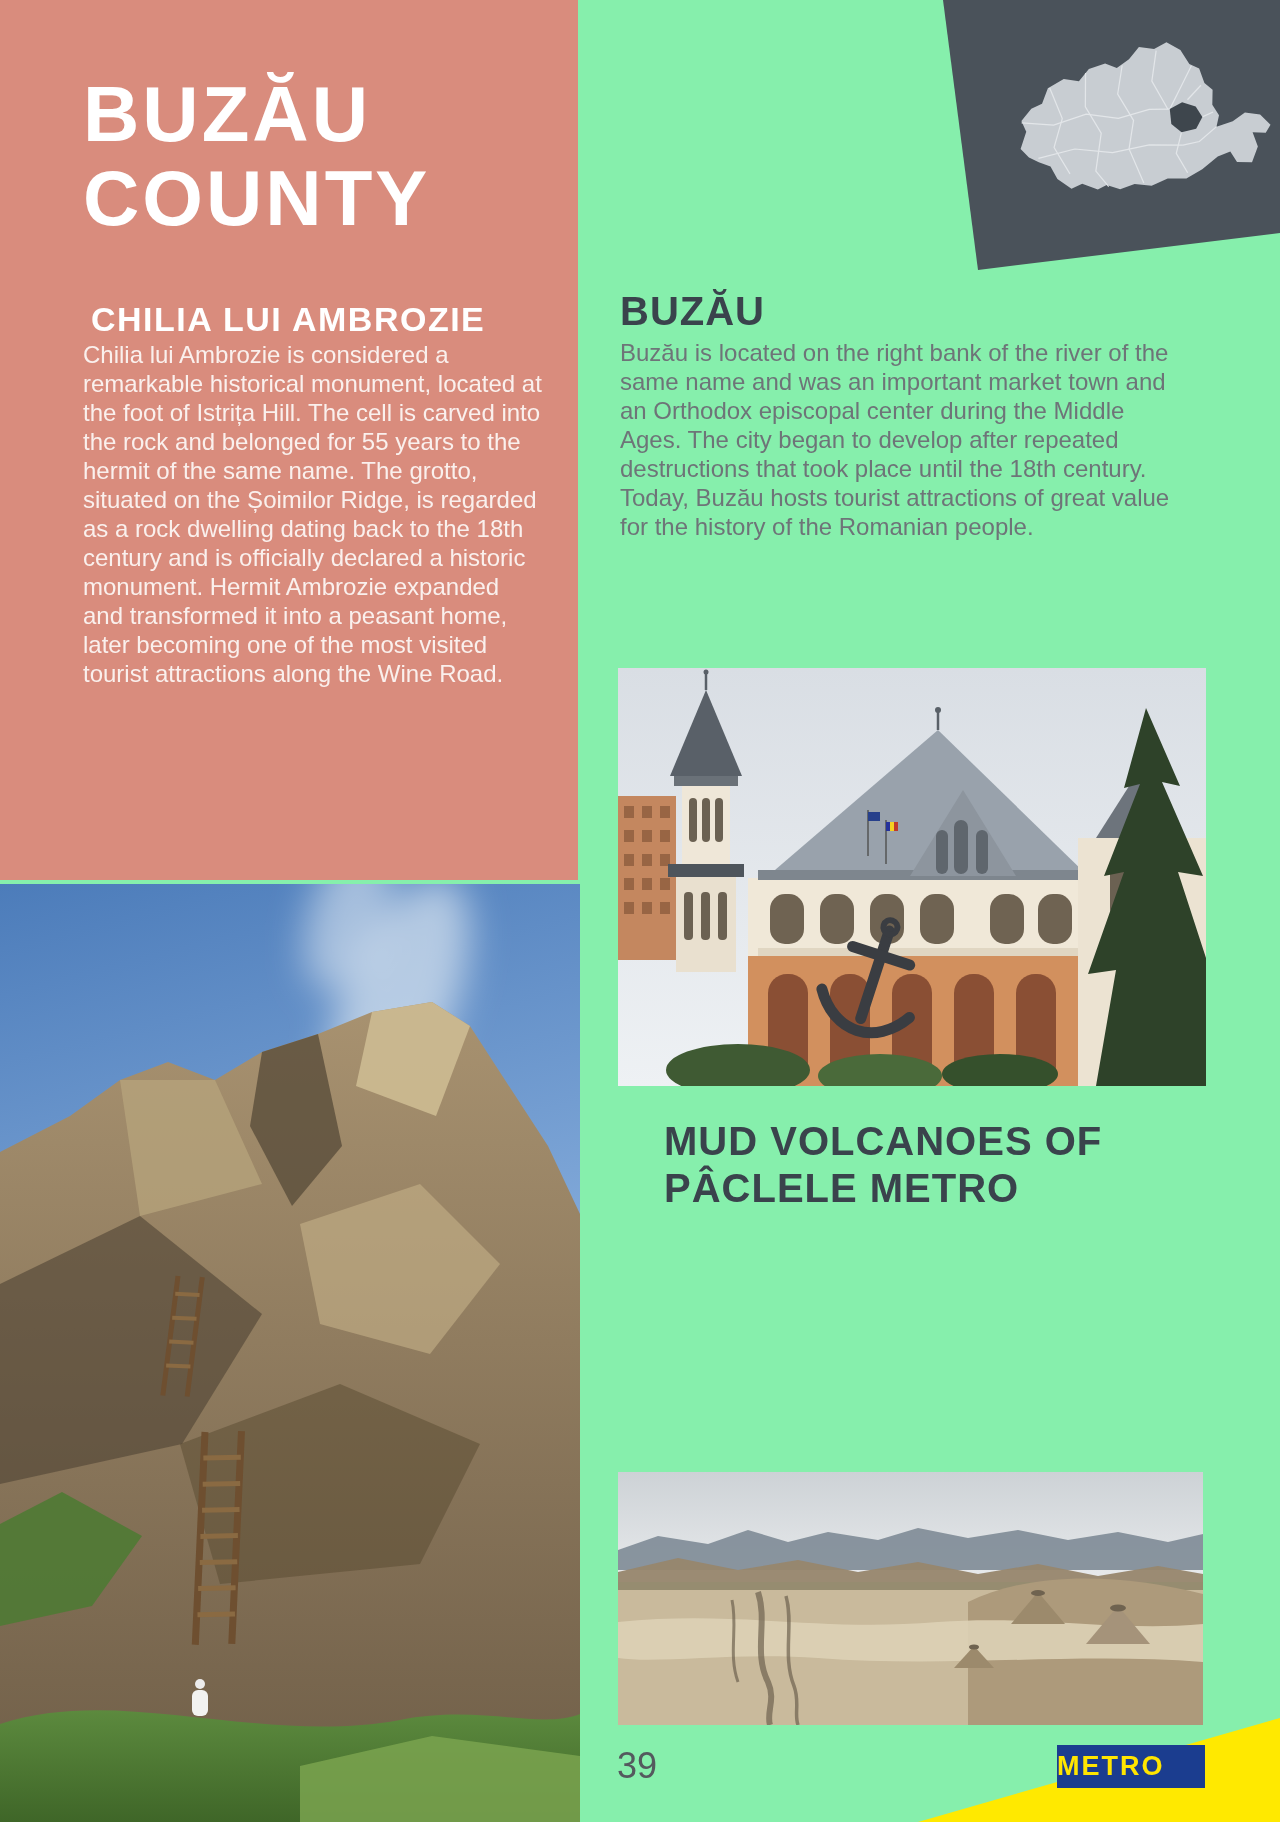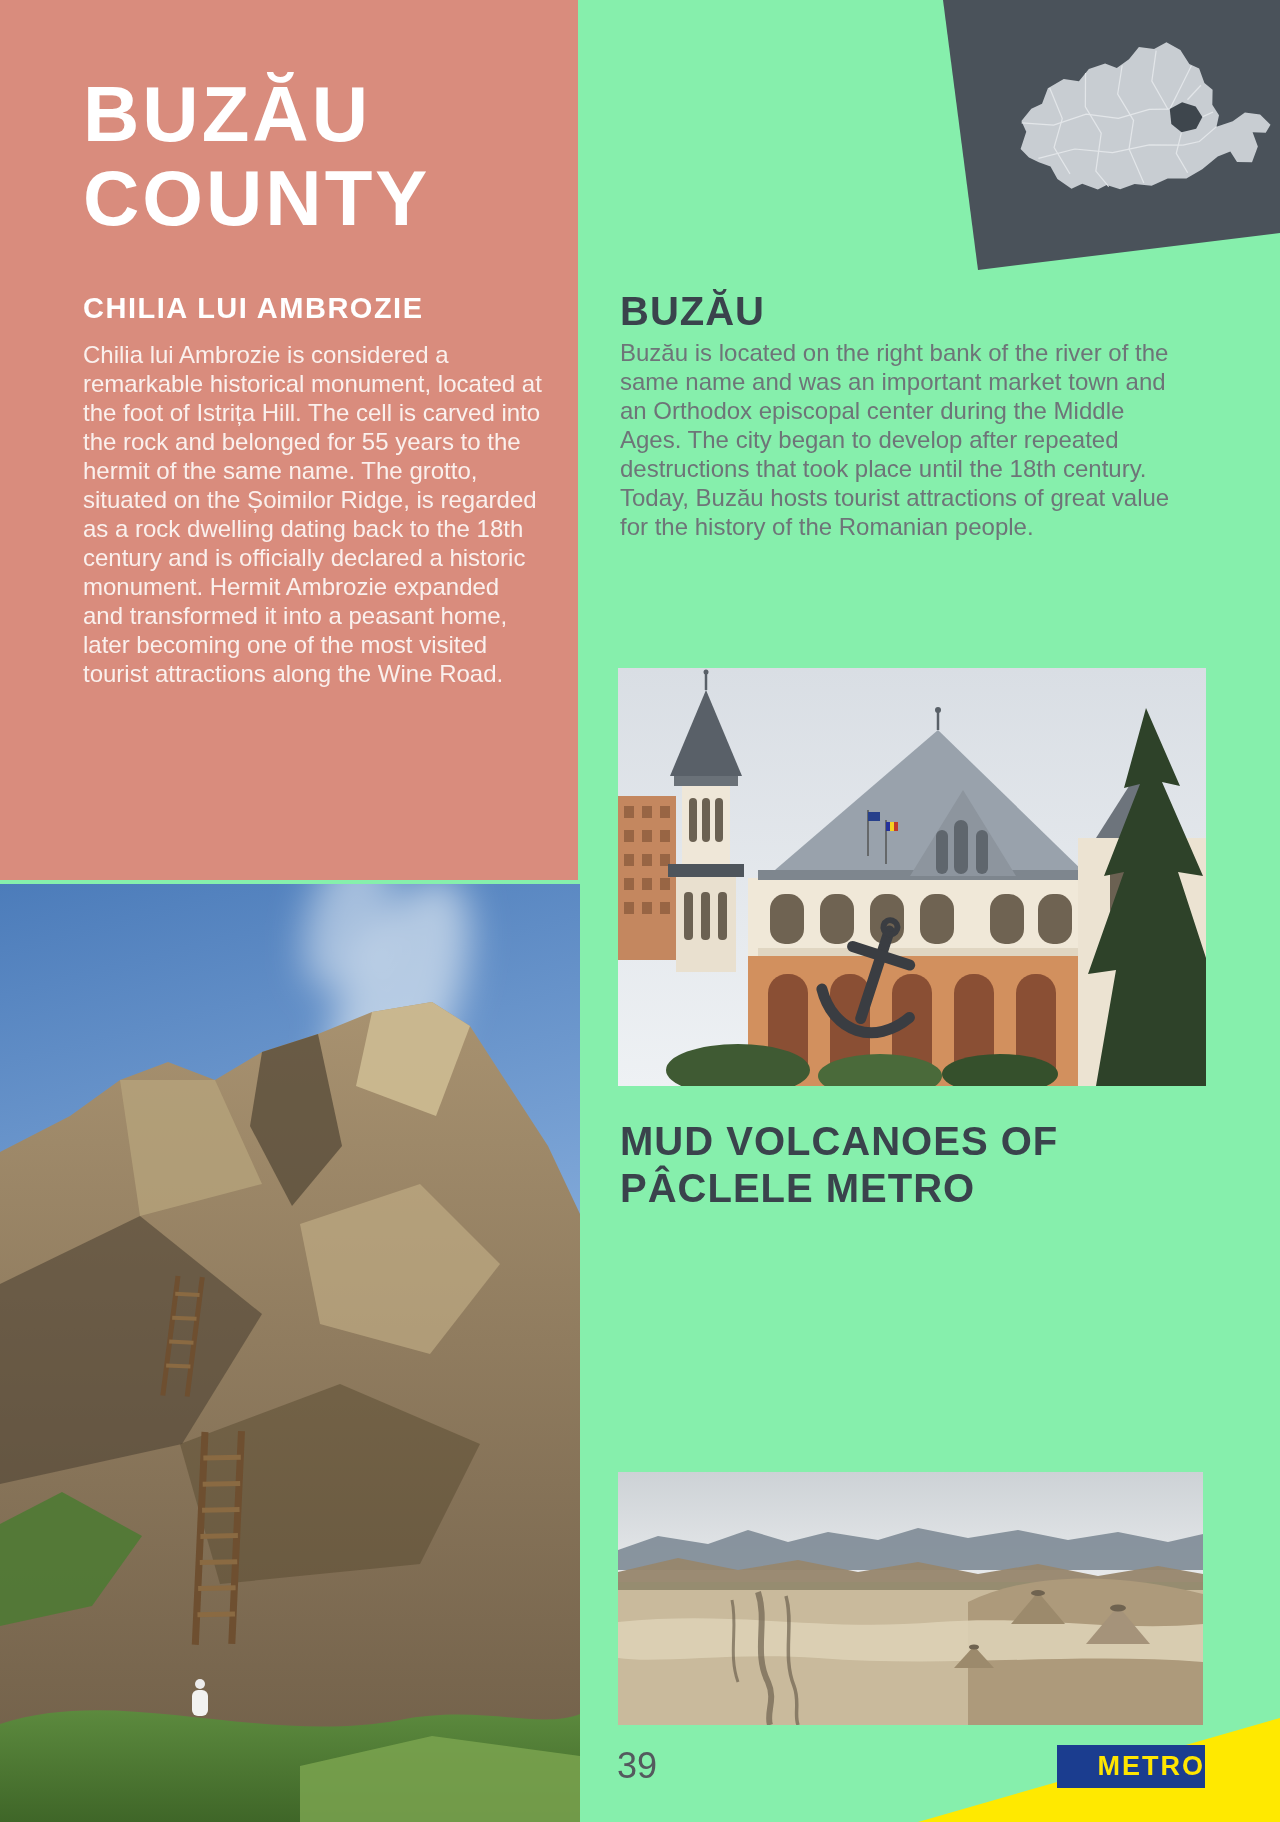--- a/index.html
+++ b/index.html
@@ -8,48 +8,48 @@
     overflow:hidden; font-family:Liberation Sans, sans-serif;
   }
   
   .county-panel { position:absolute; left:0; top:0; width:578px; height:880px; background:#D98C7D; }
   .page-title {
     position:absolute; left:83px; top:72px; margin:0;
     color:#ffffff; font-weight:800; font-size:78px; line-height:84px; letter-spacing:3px;
   }
   .page-title span { display:block; }
   .panel-heading {
-    position:absolute; left:83px; top:292px; margin:0;
-    color:#ffffff; font-weight:800; font-size:29px; letter-spacing:1.5px; white-space:nowrap;
+    position:absolute; left:83px; top:292px; margin:8px;
+    color:#ffffff; font-weight:800; font-size:34px; letter-spacing:1.5px; white-space:nowrap;
   }
   .panel-body {
     position:absolute; left:83px; top:340px; width:462px; margin:0;
     color:#FAF0ED; font-size:24px; line-height:29px;
   }
   
   .sec-heading { position:absolute; margin:0; color:#3A434C; font-weight:800; font-size:40px; line-height:47px; letter-spacing:1px; }
-  .sec-heading span { display:block; }
+  .sec-heading span { display:block;margin-left:44px; }
   .h-buzau { left:620px; top:288px; }
   .h-mud   { left:620px; top:1118px; }
   .body-text { position:absolute; margin:0; color:#6E7478; font-size:24px; line-height:29px; }
   .b-buzau { left:620px; top:338px;  width:552px; }
   .b-mud   { left:620px; top:1222px; width:552px; }
   
   .photo { position:absolute; display:block; }
   .photo-rock   { left:0;     top:884px;  width:580px; height:938px; }
   .photo-palace { left:618px; top:668px;  width:588px; height:418px; }
   .photo-mud    { left:618px; top:1472px; width:585px; height:253px; }
   
   .map-badge { position:absolute; left:900px; top:0; width:380px; height:285px; }
   
   .page-number { position:absolute; left:617px; top:1745px; font-size:36px; color:#54595E; }
   .wedge { position:absolute; left:900px; top:1700px; width:380px; height:122px; }
   .metro-logo {
     position:absolute; left:1057px; top:1745px; width:148px; height:43px;
-    background:#1B3D8F; display:flex; align-items:center; justify-content:flex-end;
+    background:#1B3D8F; display:flex; align-items:center; justify-content:flex-start;
   }
   .metro-logo span { color:#FFE500; font-weight:800; font-size:27px; letter-spacing:2px; }
   
   .corner-icon { position:absolute; left:17px; top:17px; width:12px; height:11px; }
   .corner-icon i { display:block; height:2px; margin-bottom:1px; border-radius:1px; }
   .corner-icon .b1 { background:#C98B57; width:10px; }
   .corner-icon .b2 { background:#8FB7DA; width:12px; }
   .corner-icon .b3 { background:#15161A; width:12px; }
   .corner-icon .b4 { background:#2A2B30; width:9px; }
 </style>

